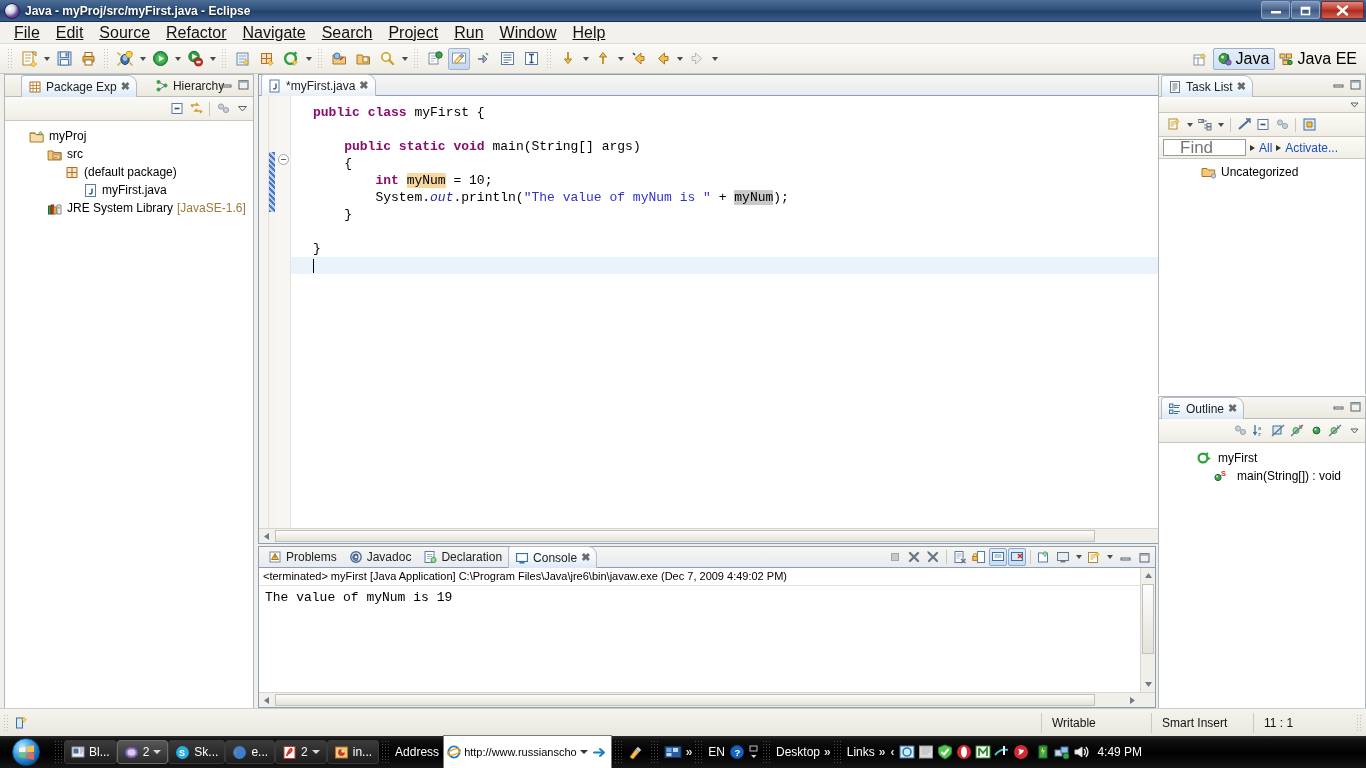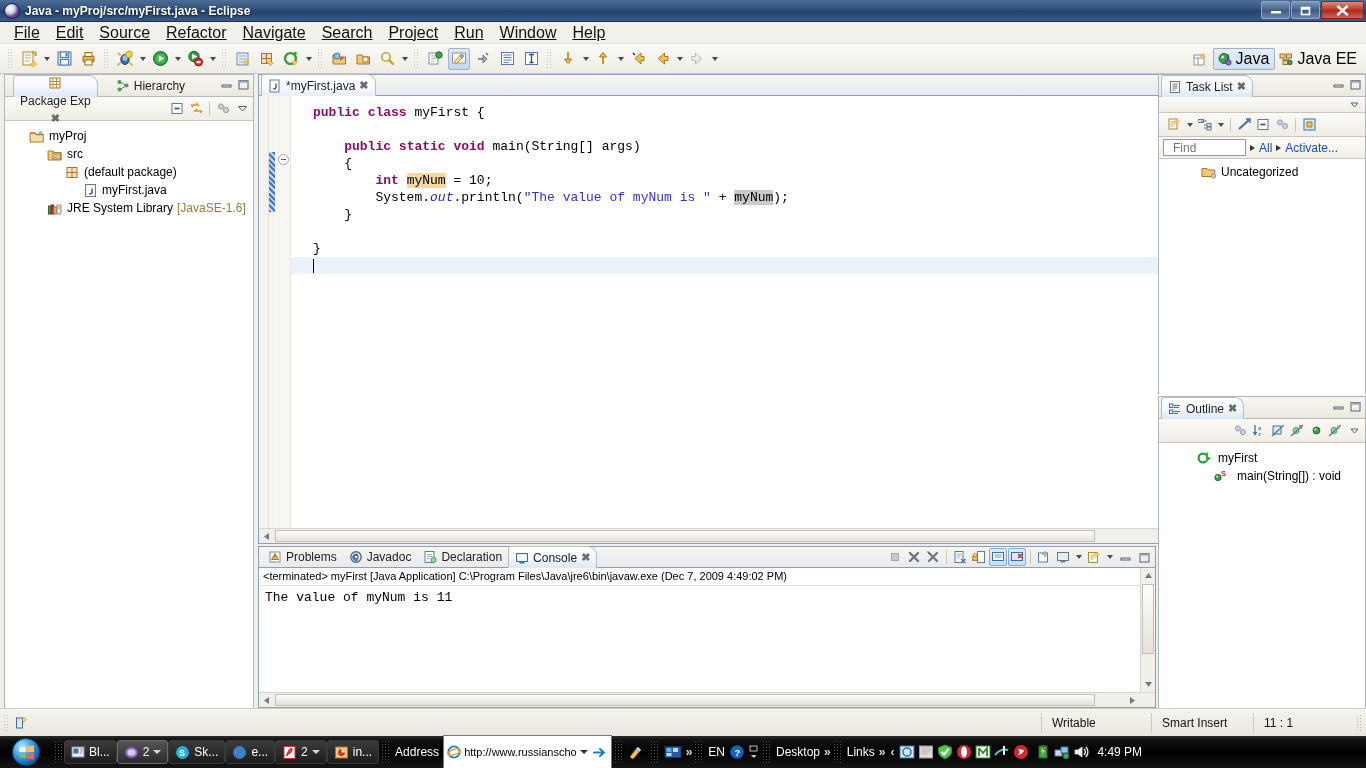--- a/index.html
+++ b/index.html
@@ -148,21 +148,21 @@
   #consoleBody { position:absolute; left:0; top:22px; right:0; bottom:0; border:1px solid #8ba0b8; border-top:none; background:#fff; }
   .conhdr { height:18px; padding:2px 4px 0 4px; font-size:11px; color:#000; white-space:nowrap; border-bottom:1px solid #e2e0d9; }
   .conout { font-family:"Liberation Mono", monospace; font-size:13px; padding:4px 6px; color:#000; white-space:pre; }
 
   
   #taskList { position:absolute; left:1158px; top:0; width:208px; height:320px; }
   #outline   { position:absolute; left:1158px; top:322px; width:208px; height:312px; }
   .findbar { height:22px; display:flex; align-items:center; gap:4px; padding:0 4px;
     background:linear-gradient(180deg,#fbfaf6,#f1efe7); border-bottom:1px solid #ccc9c0; }
   .findinput { flex:none; width:83px; height:17px; border:1px solid #9a9a9a; background:#fff;
-    font-size:12px; color:#9a9a9a; padding:0 9px; line-height:15px; }
+    font-size:17px; color:#9a9a9a; padding:0 16px; line-height:15px; }
   .flink { color:#1a4fbf; font-size:12px; }
   .ftri { width:0;height:0;border-left:5px solid #333;border-top:3.5px solid transparent;border-bottom:3.5px solid transparent; }
 
   
   #statusbar { position:absolute; left:0; top:708px; width:1366px; height:28px;
     background:linear-gradient(180deg,#f4f3ee,#e9e7df); border-top:1px solid #cfcdc4; display:flex; align-items:center; }
   .sb-cell { height:20px; display:flex; align-items:center; padding:0 10px; font-size:12px; color:#111;
      border-left:1px solid #cbc9c0; }
   .sb-grip { width:6px; height:18px; margin-left:3px;
      background-image:radial-gradient(#c0beb5 1px, transparent 1px); background-size:3px 3px; }
@@ -437,21 +437,21 @@
       </span>
       <span>Java EE</span>
     </div>
   </div>
 </div>
 
 <div id="wb">
 
   <div class="view" style="left:4px; top:0; width:250px; height:634px;">
     <div class="vtabs">
-      <div class="vtab sel" style="margin-left:8px;flex-direction:column;">
+      <div class="vtab sel" style="margin-left:16px;">
         <span>
           <svg width="14" height="14">
               <rect x="2" y="2" width="10" height="10" fill="#fff" stroke="#b0712a"></rect>
               <path d="M2,5.5h10M2,8.5h10M5,2v10M8.5,2v10" stroke="#c88b3c"></path>
             </svg>
         </span>
         <span>Package Exp</span>
         <span class="x">✖</span>
       </div>
       <div class="vtab" style="margin-left:12px;">
@@ -758,21 +758,21 @@
           <svg width="13" height="13">
               <rect x="2" y="2.5" width="9" height="8.5" fill="none" stroke="#56616e"></rect>
               <rect x="2" y="2.5" width="9" height="2.2" fill="#9aa7b5"></rect>
             </svg>
         </span>
       </div>
     </div>
 
     <div id="consoleBody">
       <div class="conhdr">&lt;terminated&gt; myFirst [Java Application] C:\Program Files\Java\jre6\bin\javaw.exe (Dec 7, 2009 4:49:02 PM)</div>
-      <div class="conout">The value of myNum is 11</div>
+      <div class="conout">The value of myNum is 19</div>
 
       <div class="vscroll" style="top:0; bottom:15px;">
         <div class="sb-arrow" style="position:absolute;top:0;left:0;">
           <svg width="9" height="9">
               <path d="M4.5,2 L8,7 L1,7z" fill="#6f7a86"></path>
             </svg>
         </div>
         <div class="sb-thumb" style="left:1px; top:16px; width:12px; height:70px;"></div>
         <div class="sb-arrow" style="position:absolute;bottom:0;left:0;">
           <svg width="9" height="9">

